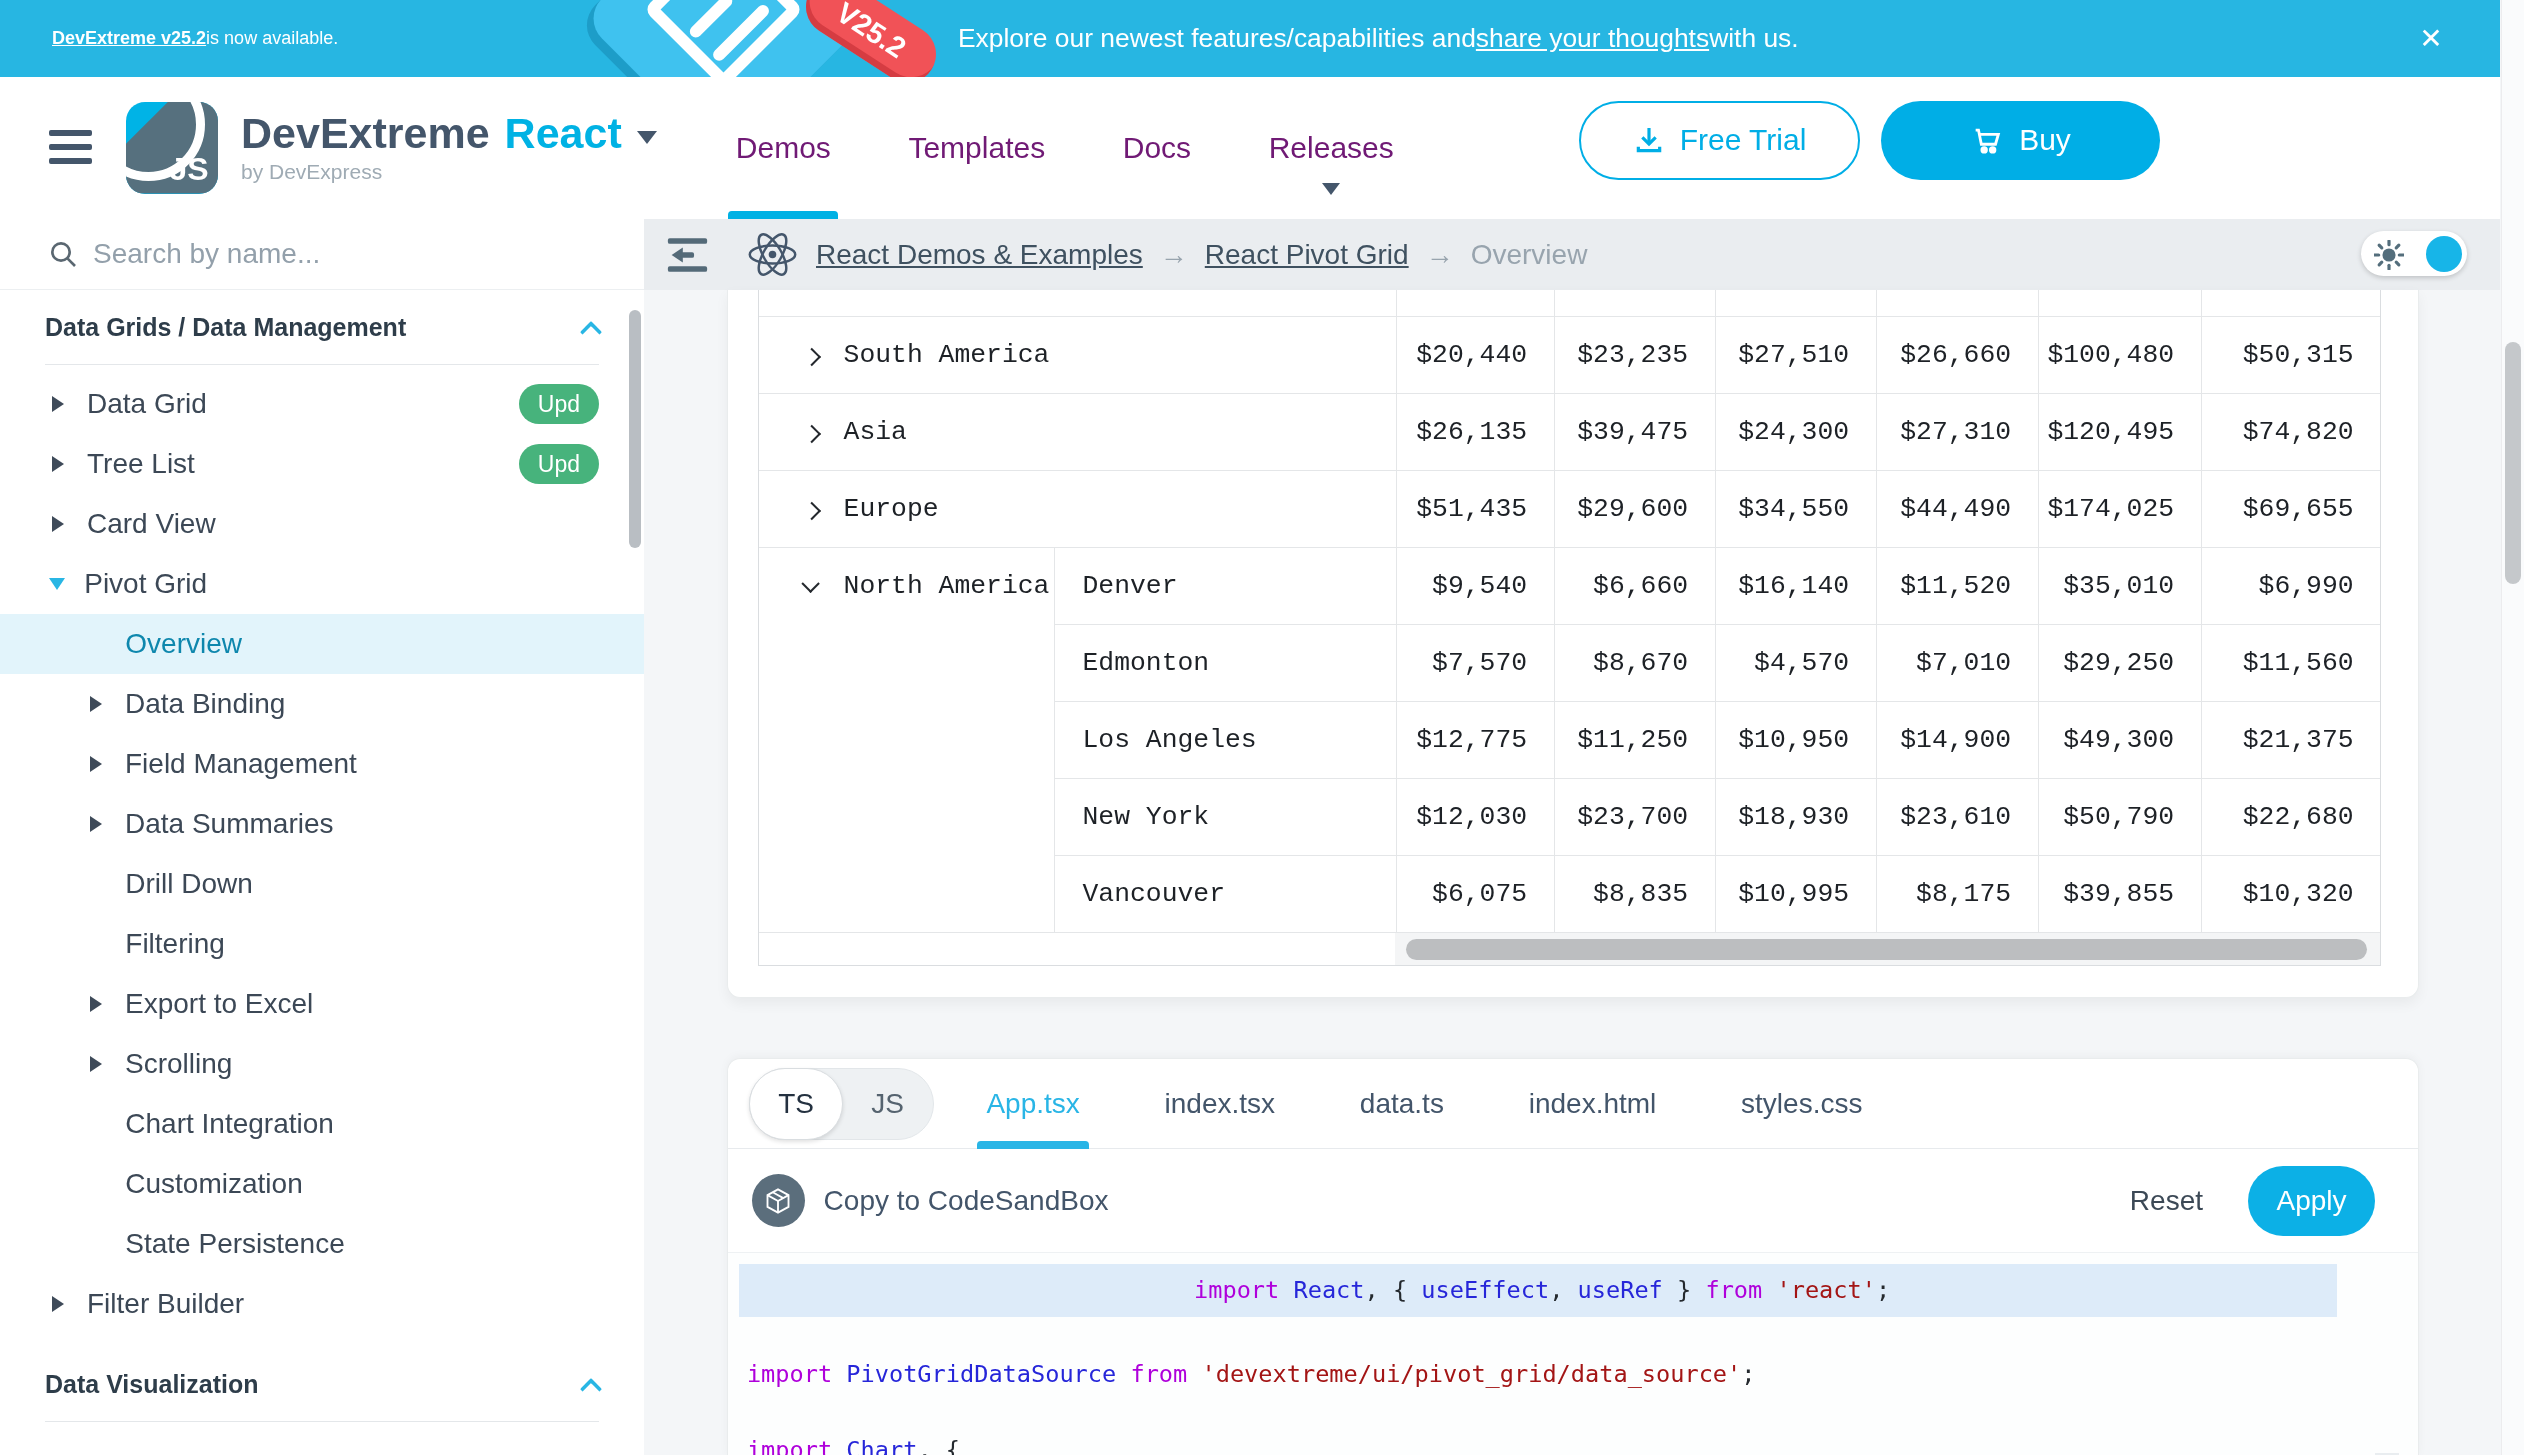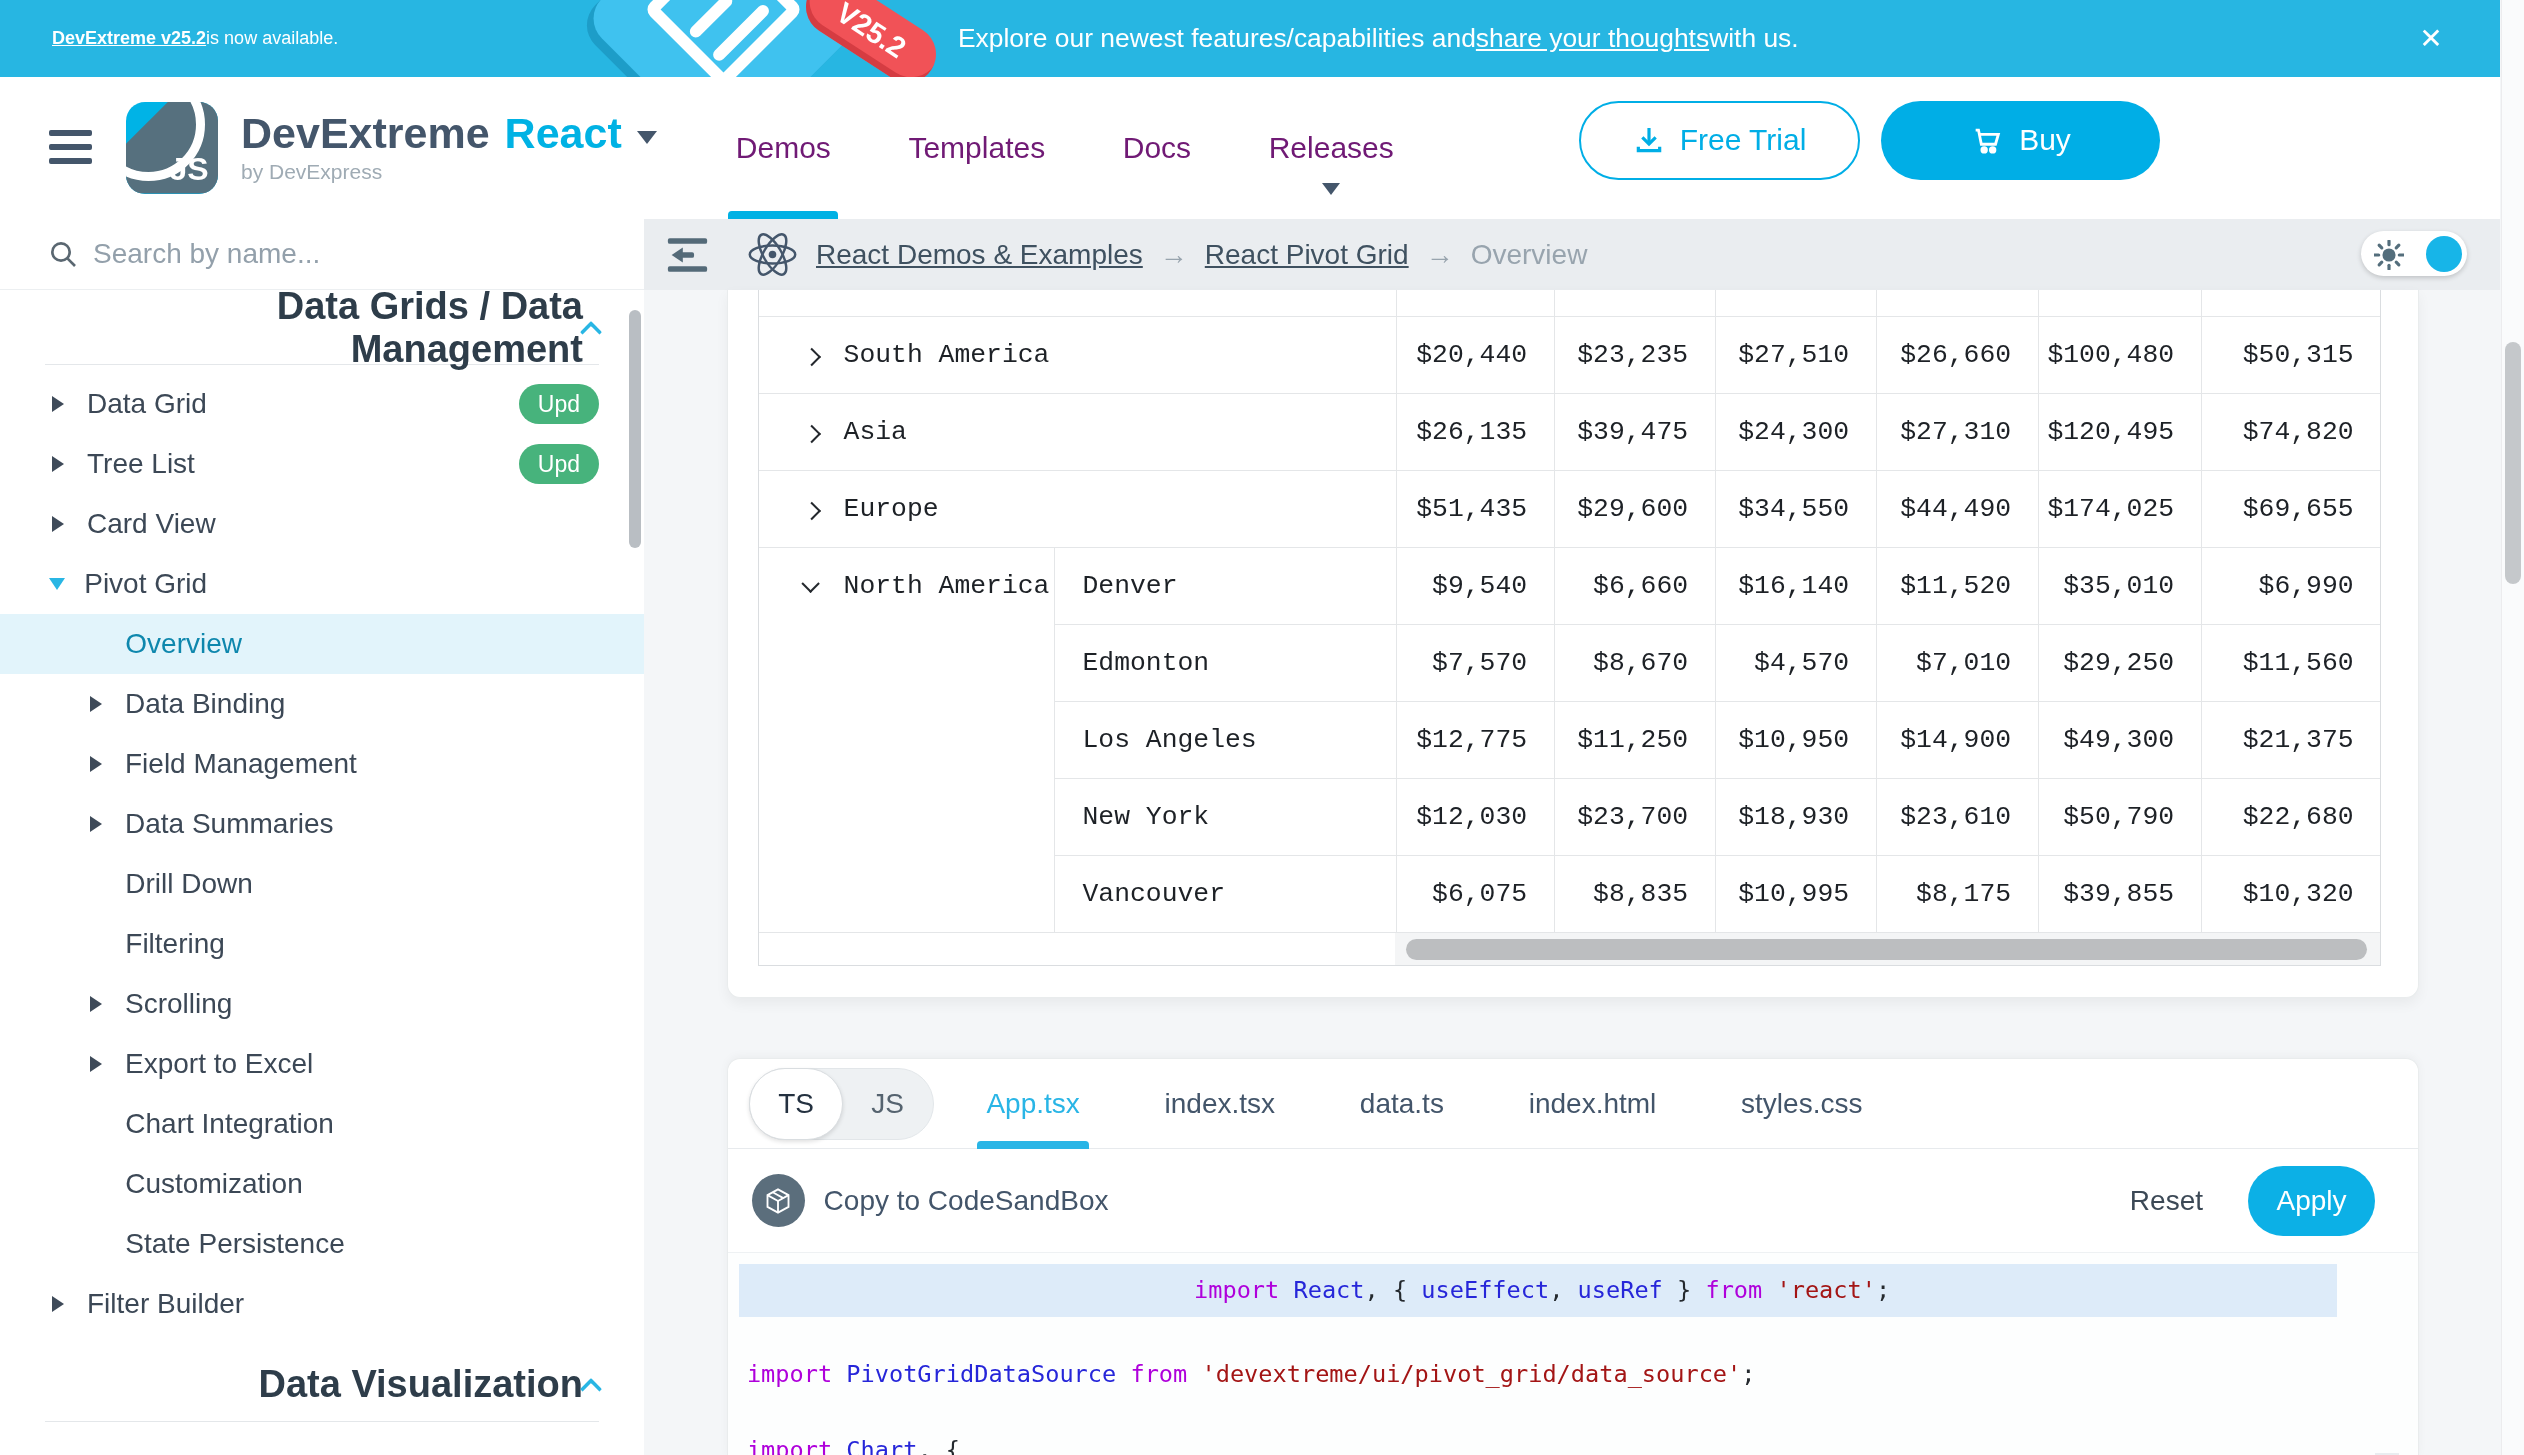--- a/index.html
+++ b/index.html
@@ -62,21 +62,21 @@
 
   
   .sidebar { position:absolute; left:0; top:219px; width:644px; height:1237px; background:#fff; overflow:hidden; }
   .search-row { position:relative; height:71px; border-bottom:0.9px solid #eceff1; }
   .search-row svg { position:absolute; left:47px; top:19px; }
   .search-input { position:absolute; left:93px; top:7.6px; width:510px; height:55px; border:none; outline:none; font-size:28px; color:#44566b; background:transparent; font-family:inherit; }
   .search-input::placeholder { color:#93a0ab; }
   .menu { padding-top:11.3px; }
   .sec-header { height:53px; display:flex; align-items:center; padding:0 45px; cursor:pointer; }
   .sec-header + .sec-divider { height:0.9px; background:#e4e7ea; margin:9.4px 45px 9.4px 45px; }
-  .sec-title { font-size:38px; font-weight:bold; color:#2e3d4a; flex:1;text-align:right; }
+  .sec-title { font-size:25px; font-weight:bold; color:#2e3d4a; flex:1; }
   .chev-up { width:16px; height:16px; border-top:4.7px solid #29b6e4; border-right:4.7px solid #29b6e4; transform:rotate(-45deg); margin-top:7.6px; border-radius:1.9px; }
   .side-item { position:relative; height:60px; display:flex; align-items:center; cursor:pointer; }
   .side-item.lvl1 { padding-left:52px; }
   .side-item.lvl2 { padding-left:90px; }
   .side-item .tri { width:0; height:0; margin-right:23px; }
   .side-item .tri.right { border-left:12.3px solid #3e4a59; border-top:8.5px solid transparent; border-bottom:8.5px solid transparent; }
   .side-item .tri.down { border-top:12.3px solid #29b6e4; border-left:8.5px solid transparent; border-right:8.5px solid transparent; margin-right:19px; margin-left:-2.8px; }
   .side-item .tri.none { width:12.3px; margin-right:23px; }
   .side-label { font-size:28px; color:#3c4856; }
   .side-item.active { background:#e2f4fb; }
@@ -296,25 +296,25 @@
           <div class="side-item lvl2">
             <span class="tri none"></span>
             <span class="side-label">Drill Down</span>
           </div>
           <div class="side-item lvl2">
             <span class="tri none"></span>
             <span class="side-label">Filtering</span>
           </div>
           <div class="side-item lvl2">
             <span class="tri right"></span>
+            <span class="side-label">Export to Excel</span>
+          </div>
+          <div class="side-item lvl2">
+            <span class="tri right"></span>
             <span class="side-label">Scrolling</span>
-          </div>
-          <div class="side-item lvl2">
-            <span class="tri right"></span>
-            <span class="side-label">Export to Excel</span>
           </div>
           <div class="side-item lvl2">
             <span class="tri none"></span>
             <span class="side-label">Chart Integration</span>
           </div>
           <div class="side-item lvl2">
             <span class="tri none"></span>
             <span class="side-label">Customization</span>
           </div>
           <div class="side-item lvl2">

